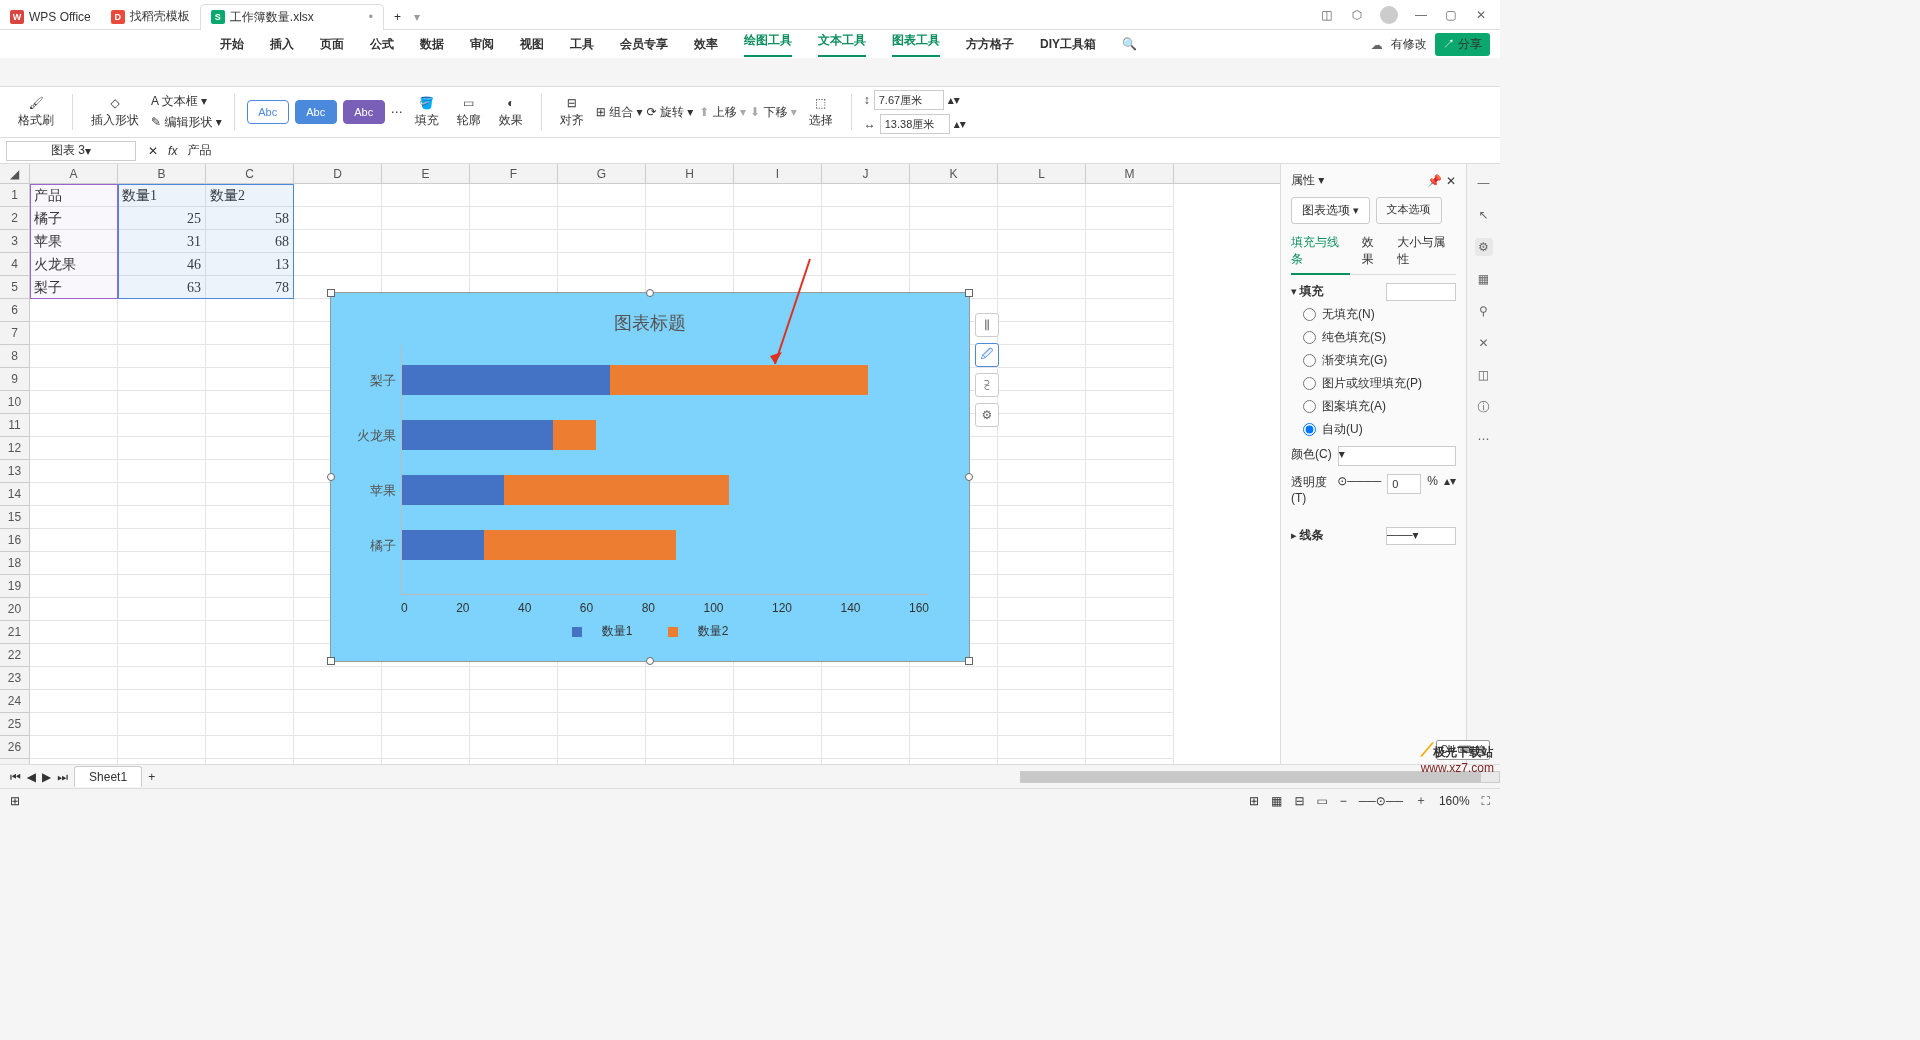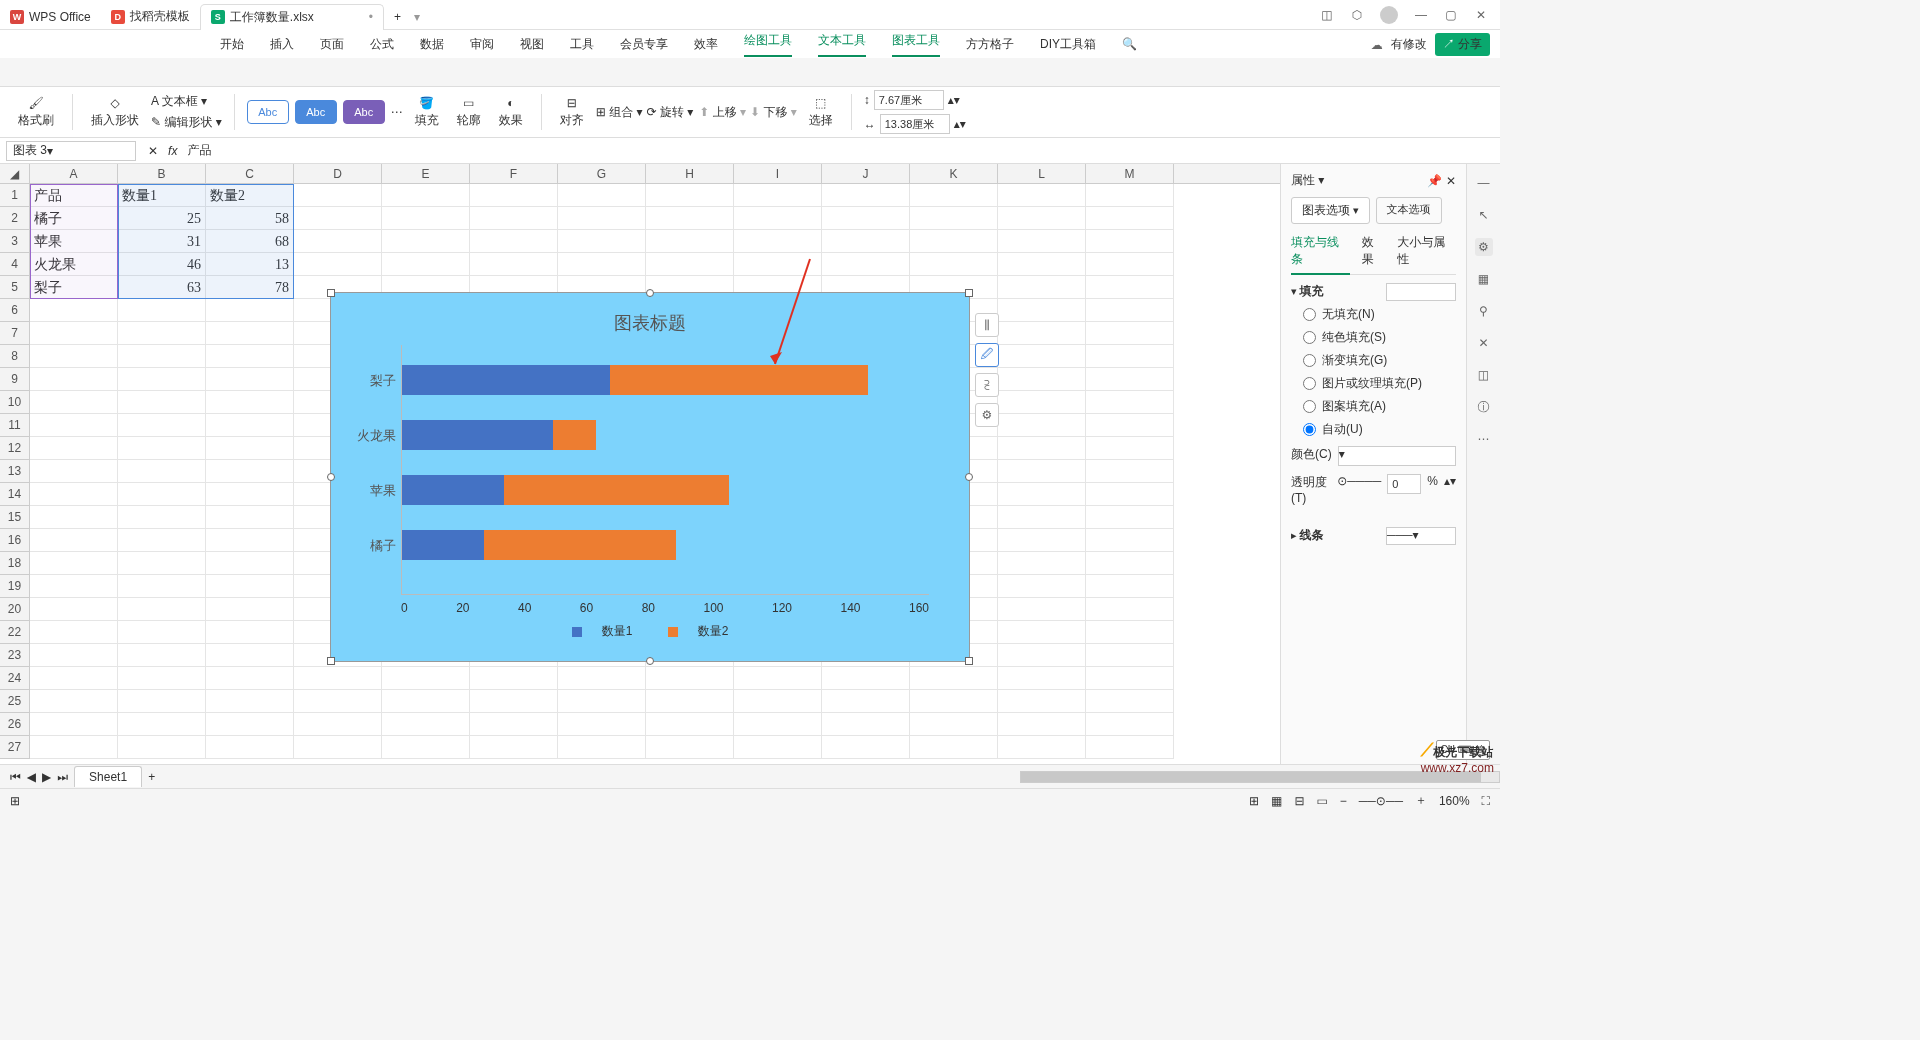--- a/index.html
+++ b/index.html
@@ -6,35 +6,35 @@
 body{background:#f5f5f5;overflow:hidden;width:1500px;height:812px;position:relative;}
 .titlebar{height:30px;background:#fff;display:flex;align-items:center;border-bottom:1px solid #e0e0e0;}
 .tab{display:flex;align-items:center;height:26px;padding:0 10px;margin-top:4px;border-radius:5px 5px 0 0;gap:5px;}
 .tab.active{background:#fff;border:1px solid #ddd;border-bottom:none;}
 .tab-icon{width:14px;height:14px;border-radius:2px;display:inline-flex;align-items:center;justify-content:center;font-size:9px;color:#fff;font-weight:bold;}
 .win-icons{margin-left:auto;display:flex;gap:16px;padding-right:12px;align-items:center;}
 .win-icons span{width:14px;height:14px;display:inline-flex;align-items:center;justify-content:center;color:#666;}
 .toolbar1{height:28px;background:#fff;display:flex;align-items:center;padding:0 10px;gap:14px;border-bottom:1px solid #e0e0e0;}
 .tb-btn{color:#555;cursor:pointer;}
 .menubar{height:28px;background:#fff;display:flex;align-items:center;padding-left:220px;gap:26px;position:absolute;top:30px;right:0;left:0;}
-.menubar span{cursor:pointer;color:#333;}
+.menubar span{cursor:pointer;color:#333;font-weight:bold;}
 .menubar .act{color:#0a8f5e;border-bottom:2px solid #0a8f5e;padding-bottom:6px;}
 .share{position:absolute;right:10px;top:33px;display:flex;gap:8px;align-items:center;}
 .share-btn{background:#0aa86e;color:#fff;padding:3px 8px;border-radius:3px;}
 .ribbon{height:52px;background:#fff;margin-top:28px;border:1px solid #ddd;border-left:none;border-right:none;display:flex;align-items:center;padding:0 12px;gap:6px;}
 .rgrp{display:flex;flex-direction:column;align-items:center;gap:2px;color:#555;padding:0 6px;}
 .rgrp-h{display:flex;gap:6px;align-items:center;}
 .abc{width:42px;height:24px;border:1px solid #4a89dc;border-radius:4px;display:flex;align-items:center;justify-content:center;font-size:11px;}
 .abc.b1{color:#4a89dc;background:#fff;}
 .abc.b2{background:#4a89dc;color:#fff;}
 .abc.b3{background:#7a5fb8;color:#fff;border-color:#7a5fb8;}
 .sep{width:1px;height:36px;background:#ddd;margin:0 6px;}
 .dim-input{width:70px;height:20px;border:1px solid #ccc;font-size:11px;padding:0 4px;background:#fff;}
 .namebox-row{height:26px;background:#fff;display:flex;align-items:center;border-bottom:1px solid #ddd;}
-.namebox{width:130px;border:1px solid #ccc;height:20px;margin-left:6px;display:flex;align-items:center;padding:0 6px;justify-content:flex-start;}
+.namebox{width:130px;border:1px solid #ccc;height:20px;margin-left:6px;display:flex;align-items:center;padding:0 6px;justify-content:center;}
 .fx-area{display:flex;align-items:center;gap:10px;margin-left:12px;}
 .main{display:flex;height:636px;}
 .sheet{flex:1;background:#fff;position:relative;overflow:hidden;}
 .colhdr{display:flex;height:20px;background:#f3f3f3;border-bottom:1px solid #ccc;}
 .colhdr div{border-right:1px solid #ccc;text-align:center;line-height:20px;color:#555;}
 .colA{width:30px;}
 .colW{width:88px;}
 .rows{position:relative;}
 .row{display:flex;height:23px;}
 .row .rh{width:30px;background:#f3f3f3;border-right:1px solid #ccc;border-bottom:1px solid #ccc;text-align:center;line-height:23px;color:#555;}
@@ -539,20 +539,36 @@
           <div class="cell"></div>
           <div class="cell"></div>
           <div class="cell"></div>
           <div class="cell"></div>
           <div class="cell"></div>
           <div class="cell"></div>
           <div class="cell"></div>
           <div class="cell"></div>
         </div>
         <div class="row">
+          <div class="rh">21</div>
+          <div class="cell"></div>
+          <div class="cell"></div>
+          <div class="cell"></div>
+          <div class="cell"></div>
+          <div class="cell"></div>
+          <div class="cell"></div>
+          <div class="cell"></div>
+          <div class="cell"></div>
+          <div class="cell"></div>
+          <div class="cell"></div>
+          <div class="cell"></div>
+          <div class="cell"></div>
+          <div class="cell"></div>
+        </div>
+        <div class="row">
           <div class="rh">22</div>
           <div class="cell"></div>
           <div class="cell"></div>
           <div class="cell"></div>
           <div class="cell"></div>
           <div class="cell"></div>
           <div class="cell"></div>
           <div class="cell"></div>
           <div class="cell"></div>
           <div class="cell"></div>

